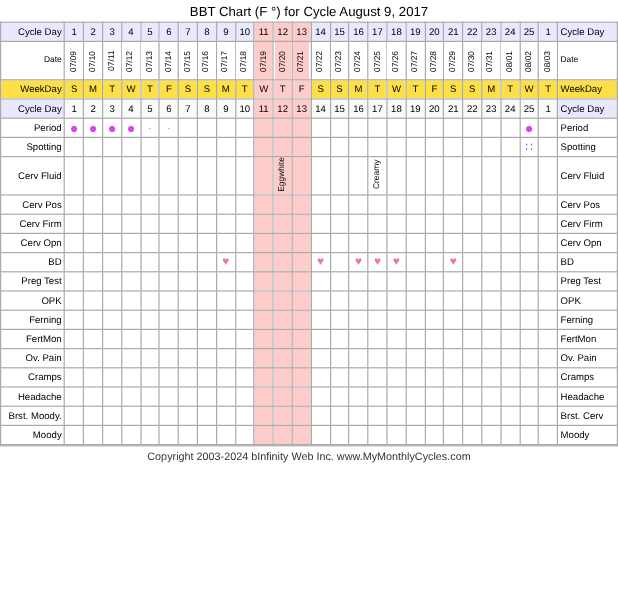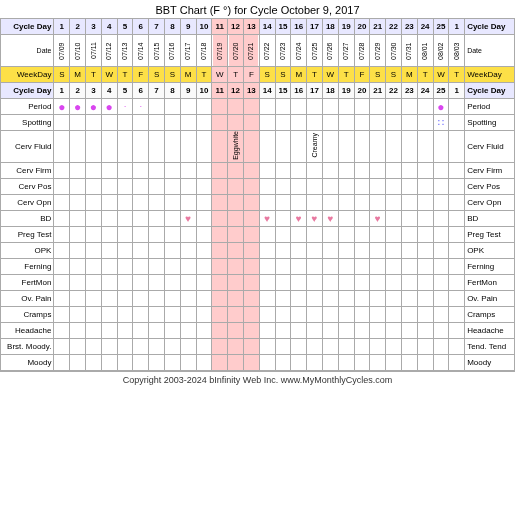--- a/index.html
+++ b/index.html
@@ -41,21 +41,21 @@
     }
     .right-label-col {
       text-align: left;
       padding-left: 2px;
       width: 44px;
       font-size: 8px;
       border: 1px solid #aaa;
     }
     .cycle-day-row td {
       background: #e8e8ff;
-      font-weight: bold;
+      font-weight: normal;
       margin-top: 32px;
     }
     .date-row td {
       background: #fff;
       font-size: 7px;
       writing-mode: vertical-rl;
       text-orientation: mixed;
       transform: rotate(180deg);
       height: 32px;
       vertical-align: middle;
@@ -92,21 +92,21 @@
     tr:nth-child(even) .data-cell {
       background: #fafafa;
     }
     .data-cell {
       width: 14px;
     }
   </style>
 </head>
 <body>
 
-<div class="main-title">BBT Chart (F °) for Cycle October 9, 2017</div>
+<div class="main-title">BBT Chart (F °) for Cycle August 9, 2017</div>
 
 <table>
 
   <tbody>
       <tr class="cycle-day-row">
     <td class="label-col">Cycle Day</td>
     <td class="data-cell">1</td>
     <td class="data-cell">2</td>
     <td class="data-cell">3</td>
     <td class="data-cell">4</td>
@@ -316,20 +316,51 @@
         <td></td>
         <td></td>
         <td></td>
         <td></td>
         <td></td>
         <td></td>
     <td class="right-label-col">Cerv Fluid</td>
   </tr>
 
   <tr>
+    <td class="label-col">Cerv Pos</td>
+    <td></td>
+        <td></td>
+        <td></td>
+        <td></td>
+        <td></td>
+        <td></td>
+        <td></td>
+        <td></td>
+        <td></td>
+        <td></td>
+    <td style="background:#ffcccc;"></td>
+        <td style="background:#ffcccc;"></td>
+        <td style="background:#ffcccc;"></td>
+    <td></td>
+        <td></td>
+        <td></td>
+        <td></td>
+        <td></td>
+        <td></td>
+        <td></td>
+        <td></td>
+        <td></td>
+        <td></td>
+        <td></td>
+        <td></td>
+        <td></td>
+    <td class="right-label-col">Cerv Pos</td>
+  </tr>
+
+  <tr>
     <td class="label-col">Cerv Firm</td>
     <td></td>
         <td></td>
         <td></td>
         <td></td>
         <td></td>
         <td></td>
         <td></td>
         <td></td>
         <td></td>
@@ -344,51 +375,20 @@
         <td></td>
         <td></td>
         <td></td>
         <td></td>
         <td></td>
         <td></td>
         <td></td>
         <td></td>
         <td></td>
     <td class="right-label-col">Cerv Firm</td>
-  </tr>
-
-  <tr>
-    <td class="label-col">Cerv Pos</td>
-    <td></td>
-        <td></td>
-        <td></td>
-        <td></td>
-        <td></td>
-        <td></td>
-        <td></td>
-        <td></td>
-        <td></td>
-        <td></td>
-    <td style="background:#ffcccc;"></td>
-        <td style="background:#ffcccc;"></td>
-        <td style="background:#ffcccc;"></td>
-    <td></td>
-        <td></td>
-        <td></td>
-        <td></td>
-        <td></td>
-        <td></td>
-        <td></td>
-        <td></td>
-        <td></td>
-        <td></td>
-        <td></td>
-        <td></td>
-        <td></td>
-    <td class="right-label-col">Cerv Pos</td>
   </tr>
 
   <tr>
     <td class="label-col">Cerv Opn</td>
     <td></td>
         <td></td>
         <td></td>
         <td></td>
         <td></td>
         <td></td>
@@ -684,21 +684,21 @@
         <td></td>
         <td></td>
         <td></td>
         <td></td>
         <td></td>
         <td></td>
         <td></td>
         <td></td>
         <td></td>
         <td></td>
-    <td class="right-label-col">Tend. Tend</td>
+    <td class="right-label-col">Brst. Cerv</td>
   </tr>
 
   <tr>
     <td class="label-col">Moody</td>
     <td></td>
         <td></td>
         <td></td>
         <td></td>
         <td></td>
         <td></td>

